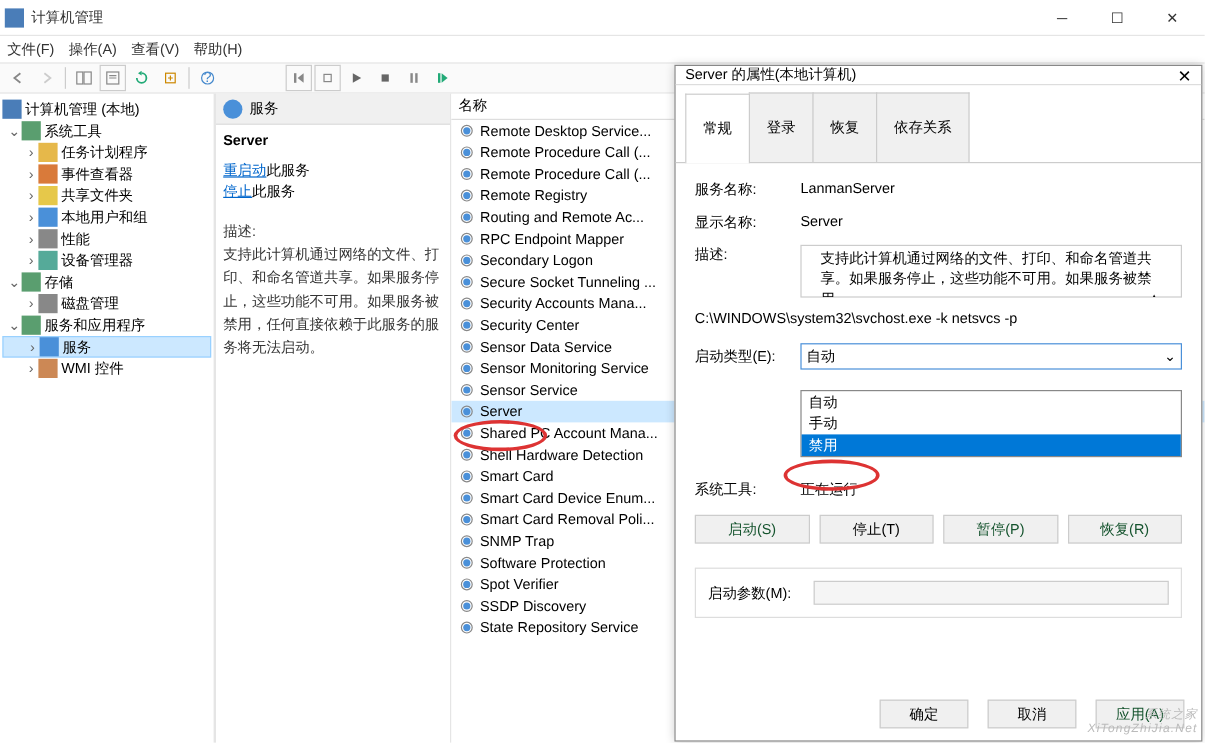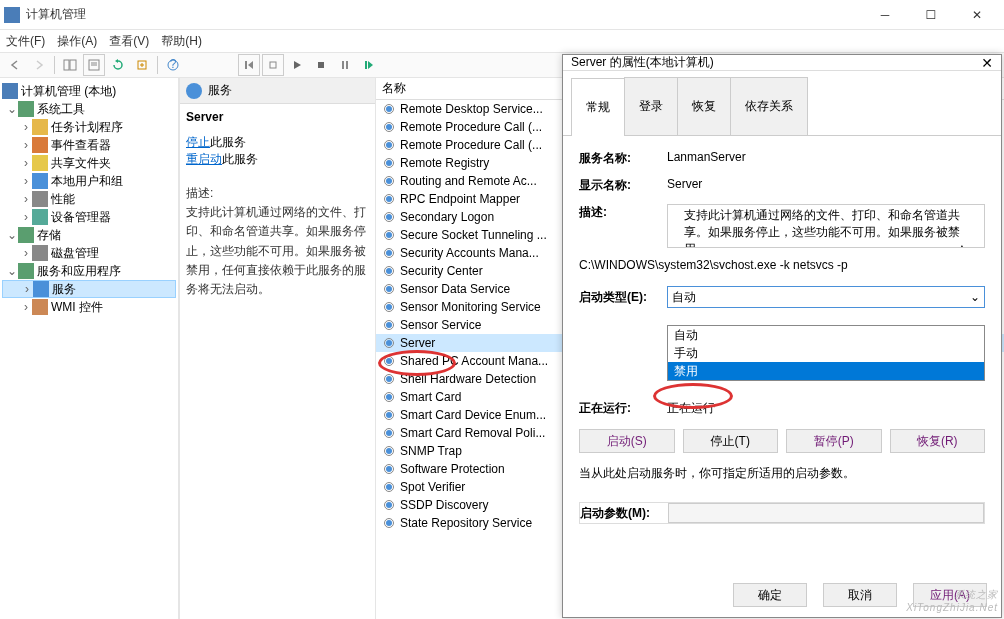--- a/index.html
+++ b/index.html
@@ -39,31 +39,31 @@
 .li.sel { background:#cce8ff; }
 .circle-mark { position:absolute; border:3px solid #dd3333; border-radius:50%; pointer-events:none;}
 .dialog { position:absolute; left:562px; top:54px; width:440px; height:564px; background:#fff; border:1px solid #888; box-shadow:0 0 8px rgba(0,0,0,0.2); z-index:100;}
 .dlg-title { height:16px; display:flex; align-items:center; padding:0 8px; border-bottom:1px solid #ddd;}
 .dlg-title .x { margin-left:auto; font-size:14px;}
 .tabs { display:flex; padding:6px 8px 0 8px; border-bottom:1px solid #ccc; gap:0;}
 .tab { padding:20px 14px; border:1px solid #ccc; border-bottom:none; background:#f0f0f0; margin-right:-1px;}
 .tab.active { background:#fff; position:relative; top:1px;}
 .dlg-body { padding:14px 16px; position:relative;}
 .frow { display:flex; margin-bottom:10px; align-items:flex-start;}
-.flbl { width:88px; flex-shrink:0;font-weight:bold;}
+.flbl { width:88px; flex-shrink:0;}
 .fval { flex:1;}
 .descbox { flex:1; height:44px; border:1px solid #ccc; padding:2px 16px; overflow:auto; resize:none;}
 .combo { width:100%; height:22px; border:1px solid #4a90d9; padding:0 4px; background:#fff; display:flex; align-items:center; justify-content:space-between;}
 .dropdown { position:absolute; background:#fff; border:1px solid #888; z-index:200;}
 .dropdown .opt { padding:2px 6px; height:18px; display:flex; align-items:center;}
 .dropdown .opt.hi { background:#0078d7; color:#fff;}
 .btnrow { display:flex; gap:8px; margin:12px 0;}
 .btn { flex:1; height:24px; border:1px solid #ccc; background:#f0f0f0; display:flex; align-items:center; justify-content:center;}
-.btn.dis { color:#701a75;}
-.paramsbox { border:1px solid #ddd; margin-top:20px;}
+.btn.dis { color:#14532d;}
+.paramsbox { border:1px solid #ddd; padding:10px; margin-top:20px;}
 .dlg-foot { position:absolute; bottom:10px; right:14px; display:flex; gap:16px;align-items:center;}
 .dlg-foot .btn { width:74px; flex:none;}
 svg { display:block;}
 .watermark { position:absolute; right:6px; bottom:6px; color:#bbb; font-size:10px; font-style:italic; pointer-events:none; z-index:300; text-align:right; letter-spacing:1px;}
 </style>
 </head>
 <body>
 
 <div class="titlebar">
   <span class="icon"></span>
@@ -244,22 +244,22 @@
       </div>
   </div>
   <div class="vsplit"></div>
 
   <div class="midcol">
     <div class="svc-header">
         <span class="hicon"></span>
         <span>服务</span>
       </div>
     <div class="svc-name">Server</div>
+    <div><span class="svc-link">重启动</span><span>此服务</span></div>
     <div><span class="svc-link">停止</span><span>此服务</span></div>
-    <div><span class="svc-link">重启动</span><span>此服务</span></div>
     <div class="svc-desc">
         <div>描述:</div>
         <div>支持此计算机通过网络的文件、打印、和命名管道共享。如果服务停止，这些功能不可用。如果服务被禁用，任何直接依赖于此服务的服务将无法启动。</div>
       </div>
   </div>
 
   <div class="listcol">
     <div class="list-h">
         <span>名称</span>
       </div>
@@ -399,30 +399,29 @@
     </div>
 
     <div class="dropdown" style="left:104px; top:189px; width:318px;">
       <div class="opt">自动</div>
       <div class="opt">手动</div>
       <div class="opt hi">禁用</div>
     </div>
     <div class="circle-mark" style="left:90px; top:247px; width:80px; height:26px; z-index:201;"></div>
 
     <div class="frow" style="margin-top:92px">
-        <div class="flbl">正在运行:</div>
+        <div class="flbl">系统工具:</div>
         <div class="fval">正在运行</div>
       </div>
     <div class="btnrow">
       <div class="btn dis">启动(S)</div>
       <div class="btn">停止(T)</div>
       <div class="btn dis">暂停(P)</div>
       <div class="btn dis">恢复(R)</div>
     </div>
-    <div style="margin:8px 0;">当从此处启动服务时，你可指定所适用的启动参数。</div>
     <div class="frow paramsbox" style="align-items:center">
       <div class="flbl">启动参数(M):</div>
       <input class="fval" style="height: 20px; border: 1px solid rgb(204, 204, 204); background: rgb(245, 245, 245);" disabled="">
     </div>
   </div>
   <div class="dlg-foot">
     <div class="btn">确定</div>
     <div class="btn">取消</div>
     <div class="btn dis">应用(A)</div>
   </div>

